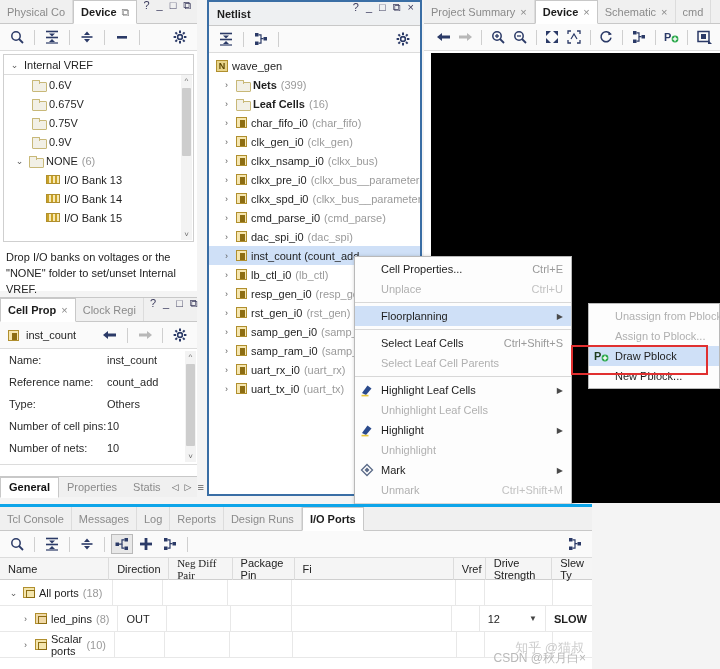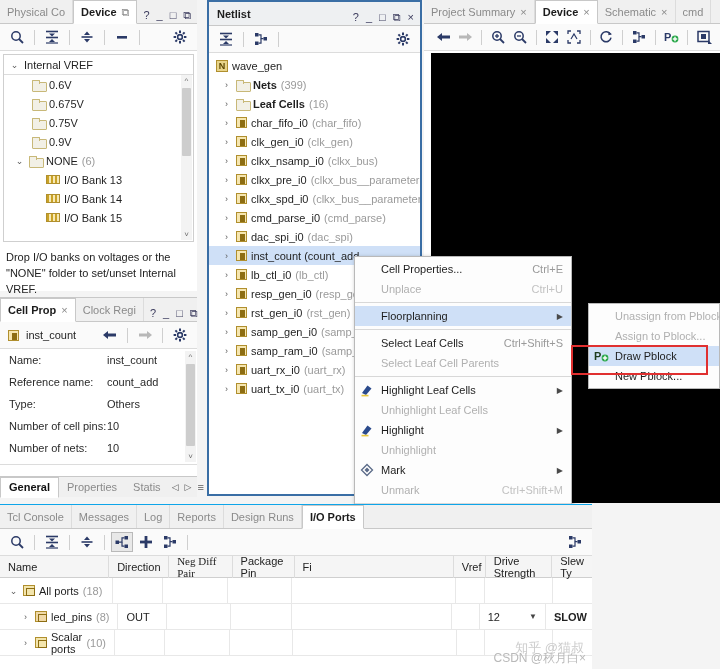--- a/index.html
+++ b/index.html
@@ -12,21 +12,21 @@
     font-size: 11px;
     color: #1f1f1f;
   }
   #root { position: relative; width: 720px; height: 669px; background:#f4f4f4; }
 
   
   .panel { position: absolute; background:#ffffff; }
   .tabstrip {
     height: 24px; background:#f0f0f0;
     border-bottom:1px solid #c8c8c8;
-    display:flex; align-items:flex-end;
+    display:flex; align-items:flex-start;
     position:relative;
   }
   .tab {
     height:23px; padding:0 7px; display:flex; align-items:center; gap:5px;
     font-size:11px; color:#8a8a8a; background:#f0f0f0;
     border-right:1px solid #dcdcdc;
     white-space:nowrap;
   }
   .tab.active {
     background:#ffffff; color:#1c1c1c; font-weight:bold;
@@ -109,21 +109,21 @@
   .mi.hl { background:#cfe0f7; }
   .mi .acc { margin-left:auto; padding-left:26px; color:#9a9a9a; }
   .mi.dis .acc { color:#c2c2c2; }
   .mi .sub { margin-left:auto; padding-left:18px; color:#4a4a4a; font-size:8px; }
   .mi .mico { position:absolute; left:5px; top:3px; width:14px; height:14px; }
   .msep { height:1px; background:#d8d8d8; margin:3px 0; }
 
   .redbox { position:absolute; border:2px solid #e03030; pointer-events:none; }
 
   
-  #bottom { left:0; top:504px; width:592px; height:165px; background:#fff; border-top:1px solid #0ea5e9; }
+  #bottom { left:0; top:504px; width:592px; height:165px; background:#fff; border-top:3px solid #0ea5e9; }
   .thead { height:22px; background:#f5f5f5; border-bottom:1px solid #cfcfcf; display:flex; align-items:center; font-size:11px; color:#222; }
   .th { padding:0 8px; height:22px; display:flex; align-items:center; border-right:1px solid #dcdcdc; }
   .trow { height:26px; display:flex; align-items:center; border-bottom:1px solid #e8e8e8; font-size:11px; }
   .td { padding:0 8px; height:26px; display:flex; align-items:center; border-right:1px solid #e8e8e8; }
 
   .wm { position:absolute; right:6px; bottom:2px; font-size:12px; color:#b9b9b9; }
   .wm2 { position:absolute; right:8px; bottom:12px; font-size:13px; color:#cccccc; }
 </style>
 </head>
 <body>

